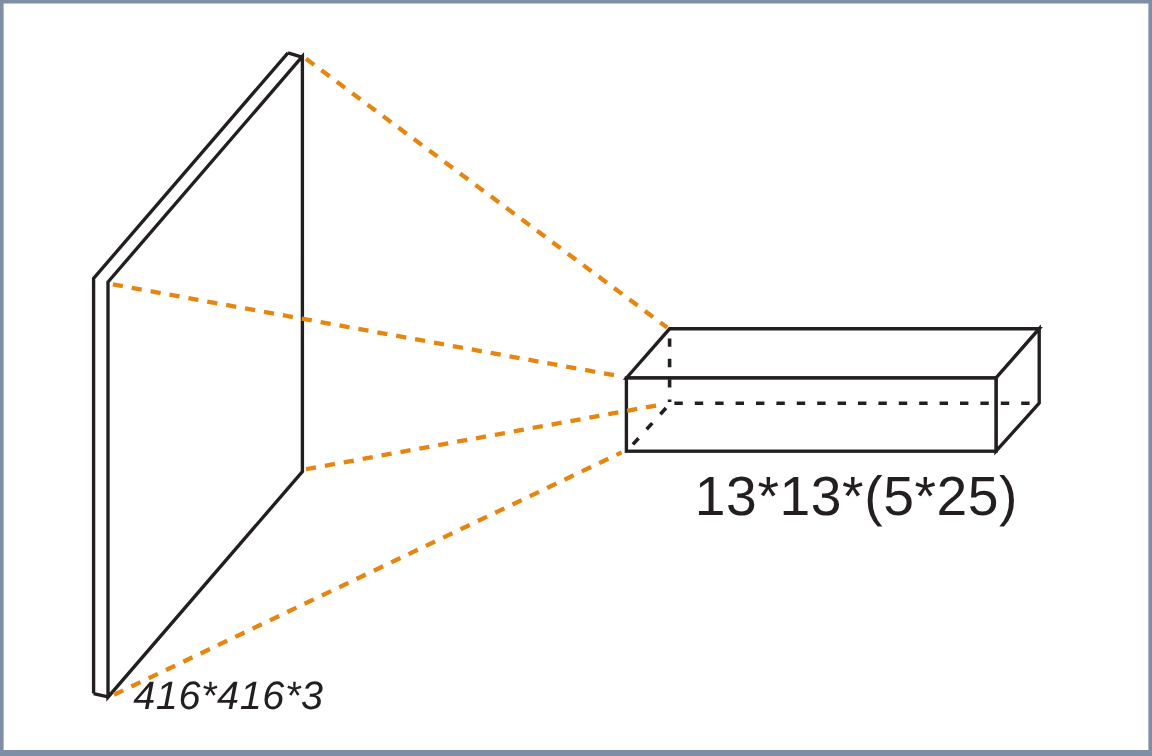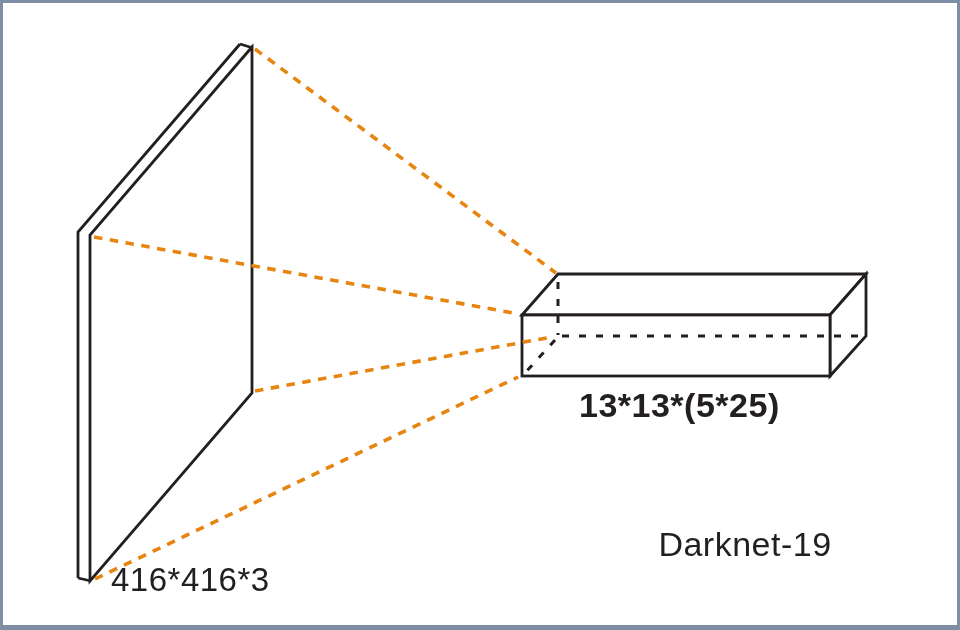--- a/index.html
+++ b/index.html
@@ -27,22 +27,22 @@
   .solid-edge{fill:none;stroke:var(--line-black);stroke-width:2.8;stroke-linecap:butt;}
   .face{fill:#ffffff;stroke:var(--line-black);stroke-width:2.8;stroke-linejoin:miter;}
   .hidden-edge{fill:none;stroke:var(--line-black);stroke-width:3;stroke-dasharray:7 10;}
   .proj-line{fill:none;stroke:var(--accent-orange);stroke-width:3.6;stroke-dasharray:8.5 7.5;}
   .label{
     position:absolute;
     color:var(--line-black);
     white-space:nowrap;
     letter-spacing:0.5px;
   }
-  .label-input{left:108px;top:558px;font-size:33px;}
-  .label-output{left:576px;top:383px;font-size:34px;font-weight:bold;}
+  .label-input{left:108px;top:558px;font-size:33px;font-style:italic;}
+  .label-output{left:576px;top:383px;font-size:46px;}
   .label-model{
     left:618px;top:520px;width:248px;
     font-size:34px;line-height:42px;
     text-align:center;white-space:normal;
   }
 </style>
 </head>
 <body>
 
 <div class="stage">
@@ -71,16 +71,15 @@
       <line class="proj-line" x1="252" y1="388" x2="549" y2="334"></line>
       <line class="proj-line" x1="92" y1="576" x2="515" y2="374"></line>
     </g>
   </svg>
 
   <div class="label label-input">416*416*3</div>
 
   <div class="label label-output">13*13*(5*25)</div>
 
   <div class="label label-model">
-    <div>Darknet-19</div>
   </div>
 
 </div>
 
 </body></html>

